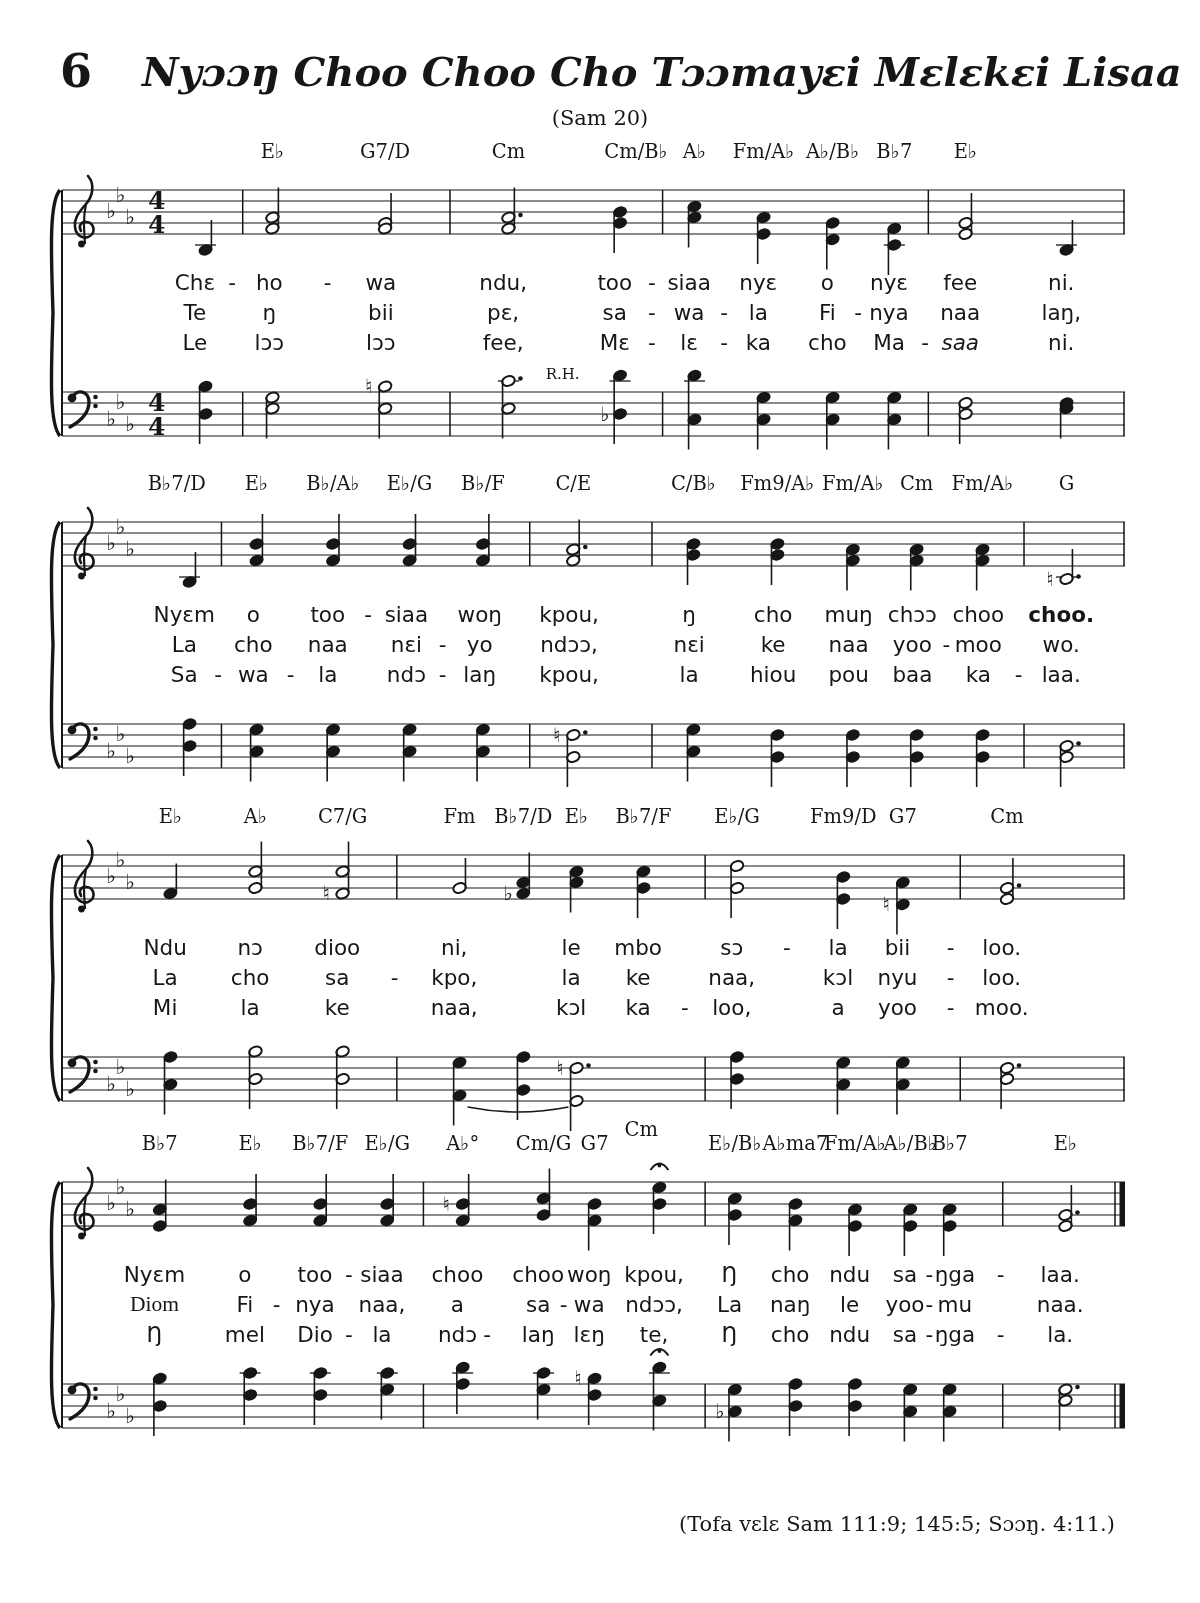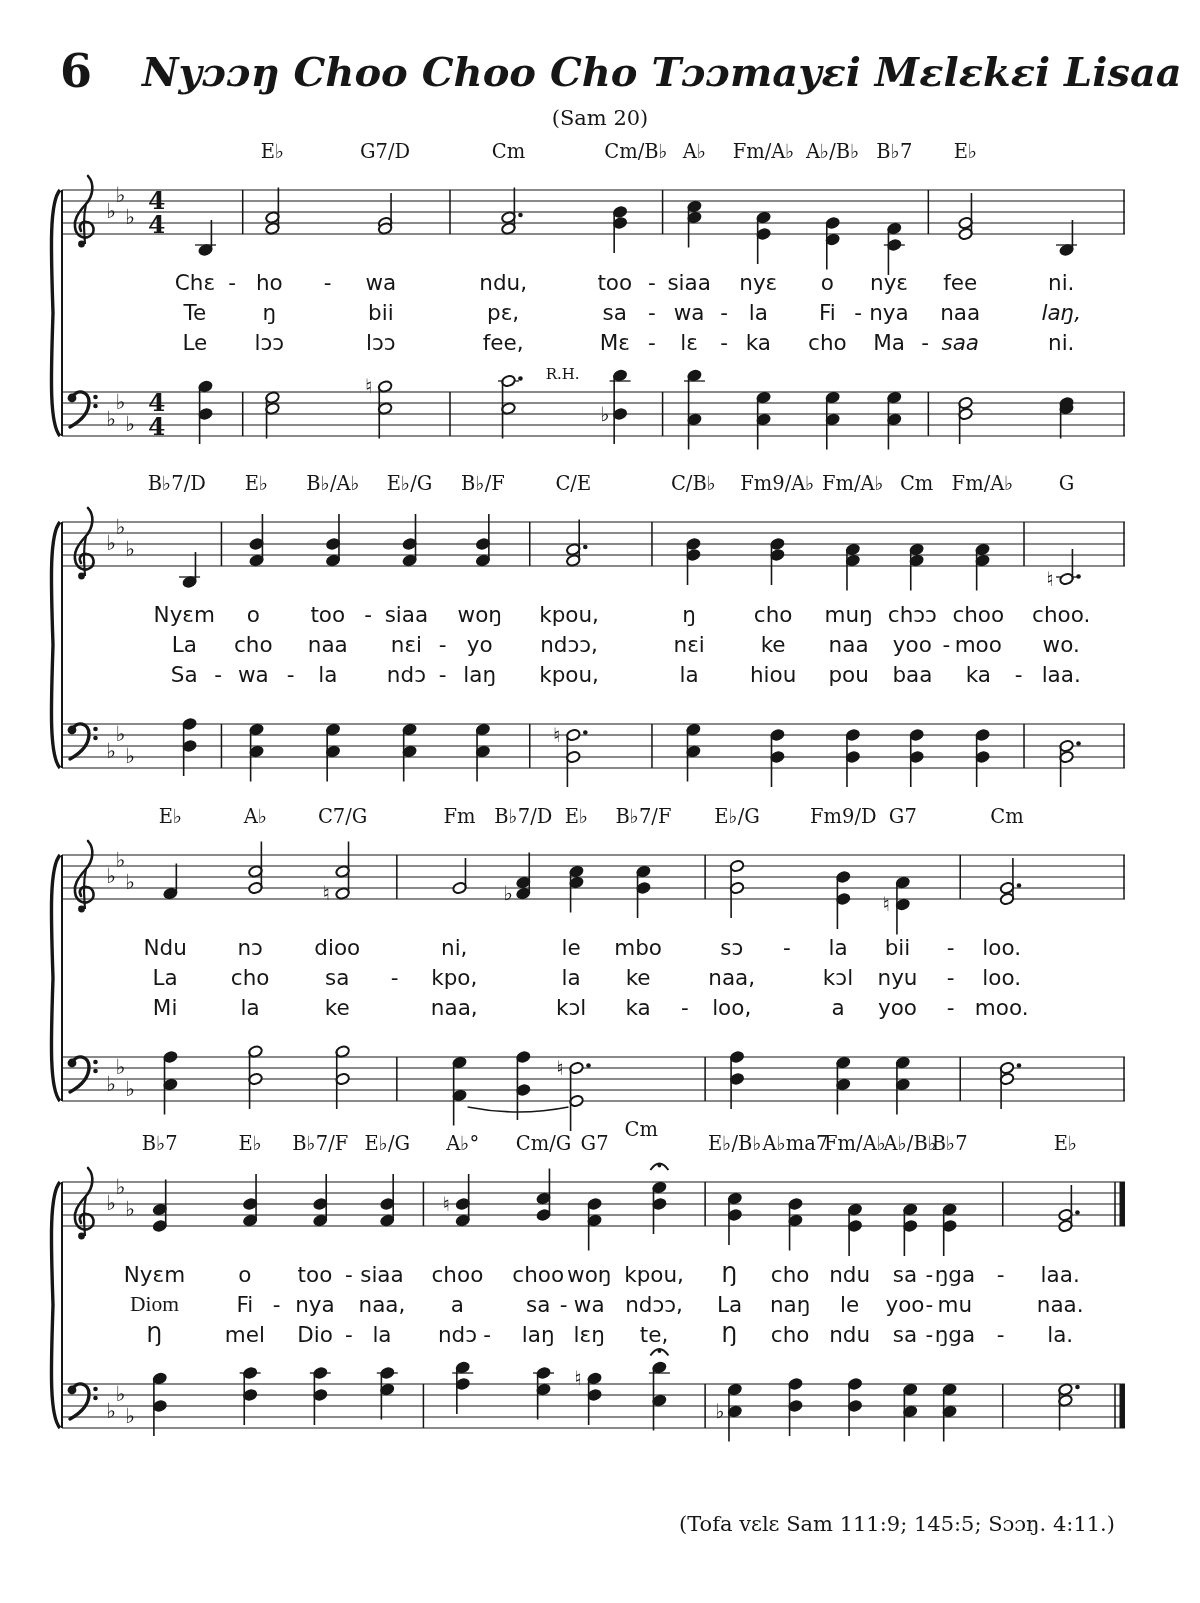--- a/index.html
+++ b/index.html
@@ -152,21 +152,21 @@
           <div class="syl" style="left: 41.5%;">pɛ,</div>
           <div class="syl" style="left: 52%;">sa</div>
           <div class="syl" style="left: 55.5%;">-</div>
           <div class="syl" style="left: 59%;">wa</div>
           <div class="syl" style="left: 62.3%;">-</div>
           <div class="syl" style="left: 65.5%;">la</div>
           <div class="syl" style="left: 72%;">Fi</div>
           <div class="syl" style="left: 74.9%;">-</div>
           <div class="syl" style="left: 77.8%;">nya</div>
           <div class="syl" style="left: 84.5%;">naa</div>
-          <div class="syl" style="left: 94%; font-style: italic;">laŋ,</div>
+          <div class="syl" style="left: 94%;">laŋ,</div>
         </div>
         <div class="lyr-line" style="top: 60px;">
           <div class="syl" style="left: 12.5%;">Le</div>
           <div class="syl" style="left: 19.5%;">lɔɔ</div>
           <div class="syl" style="left: 30%;">lɔɔ</div>
           <div class="syl" style="left: 41.5%;">fee,</div>
           <div class="syl" style="left: 52%;">Mɛ</div>
           <div class="syl" style="left: 55.5%;">-</div>
           <div class="syl" style="left: 59%;">lɛ</div>
           <div class="syl" style="left: 62.3%;">-</div>
@@ -374,21 +374,21 @@
           <div class="syl" style="left: 25%;">too</div>
           <div class="syl" style="left: 28.8%;">-</div>
           <div class="syl" style="left: 32.4%;">siaa</div>
           <div class="syl" style="left: 39.3%;">woŋ</div>
           <div class="syl" style="left: 47.7%;">kpou,</div>
           <div class="syl" style="left: 59%;">ŋ</div>
           <div class="syl" style="left: 66.9%;">cho</div>
           <div class="syl" style="left: 74%;">muŋ</div>
           <div class="syl" style="left: 80%;">chɔɔ</div>
           <div class="syl" style="left: 86.2%;">choo</div>
-          <div class="syl" style="left: 94%;">choo.</div>
+          <div class="syl" style="left: 94%; font-weight: bold;">choo.</div>
         </div>
         <div class="lyr-line" style="top: 30px;">
           <div class="syl" style="left: 11.5%;">La</div>
           <div class="syl" style="left: 18%;">cho</div>
           <div class="syl" style="left: 25%;">naa</div>
           <div class="syl" style="left: 32.4%;">nɛi</div>
           <div class="syl" style="left: 35.8%;">-</div>
           <div class="syl" style="left: 39.3%;">yo</div>
           <div class="syl" style="left: 47.7%;">ndɔɔ,</div>
           <div class="syl" style="left: 59%;">nɛi</div>

